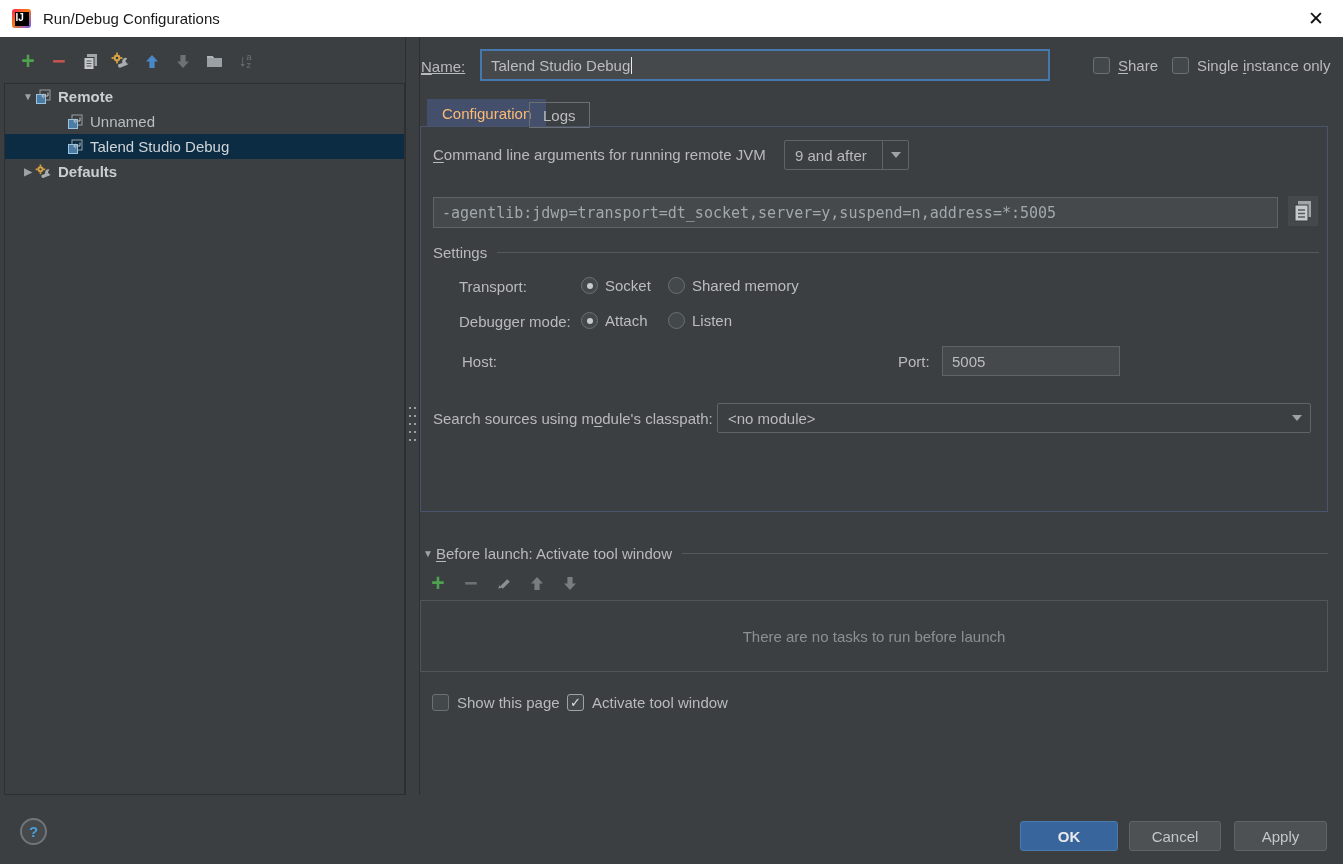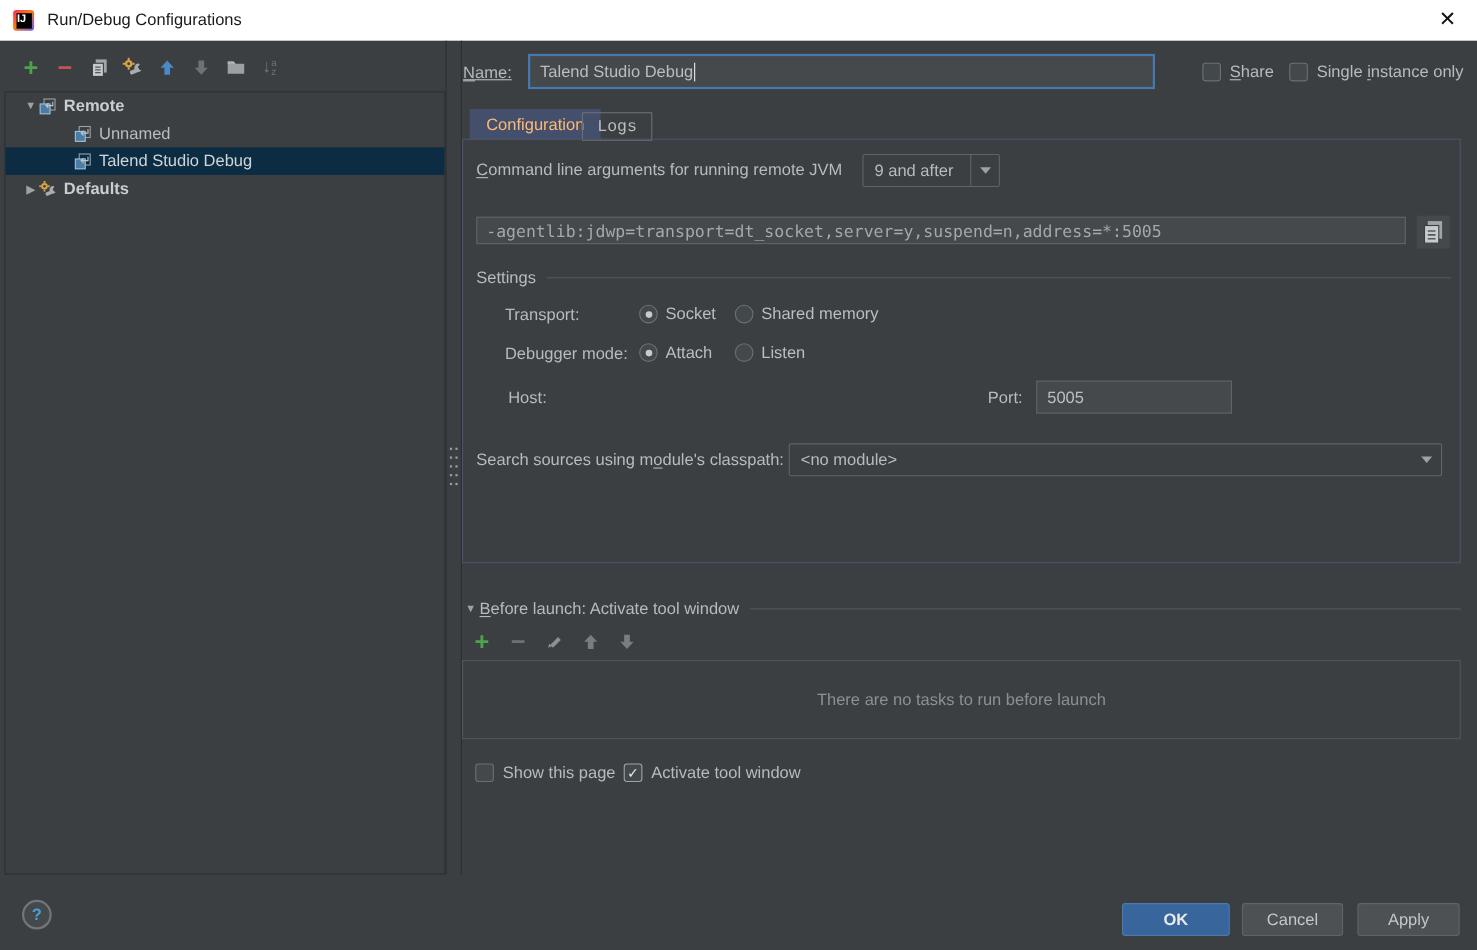--- a/index.html
+++ b/index.html
@@ -84,21 +84,21 @@
   .checkbox.on { border-color:#9ea3a6; }
   .checkbox.on .mark { display:block; }
   .u { text-decoration:underline; text-underline-offset:2px; }
   
   .tab-active {
     position:absolute; left:427px; top:99px; height:28px; padding:0 15px;
     background:#44506b; color:#fdba74; display:flex; align-items:center;
   }
   .tab-inactive {
     position:absolute; left:529px; top:102px; height:26px; padding:0 13px;
-    border:1px solid #6b7073; color:#bbbdbf; display:flex; align-items:center;font-family:Liberation Mono, monospace;
+    border:1px solid #6b7073; color:#bbbdbf; display:flex; align-items:center;
   }
   
   .config-box {
     position:absolute; left:420px; top:126px; width:908px; height:386px;
     border:1px solid #4a546d;
   }
   .abs { position:absolute; }
   .combo {
     background:#3c3f41; border:1px solid #5f6467; border-radius:2px;
     display:flex; align-items:stretch; color:#b8babc;
@@ -329,21 +329,21 @@
   <div class="config-box">
     <div class="abs label" style="left:12px; top:19px;">
       <span class="u">C</span><span>ommand line arguments for running remote JVM</span>
     </div>
     <div class="combo abs" style="left:363px; top:13px; width:125px; height:30px;">
       <span class="combo-val">9 and after</span>
       <span class="combo-arrow-sec">
         <span class="tri-down"></span>
       </span>
     </div>
-    <div class="mono-field abs" style="left:12px; top:70px; width:845px; height:25px;">
+    <div class="mono-field abs" style="left:12px; top:70px; width:845px; height:31px;">
       <span>-agentlib:jdwp=transport=dt_socket,server=y,suspend=n,address=*:5005</span>
     </div>
 
     <div class="abs label" style="left:12px; top:117px;">Settings</div>
     <div class="sep-line abs" style="left:76px; top:125px; width:822px;"></div>
 
     <div class="abs label" style="left:38px; top:151px;">Transport:</div>
     <div class="abs radio-item" style="left:160px; top:150px;">
       <span class="radio on"></span>
       <span>Socket</span>

